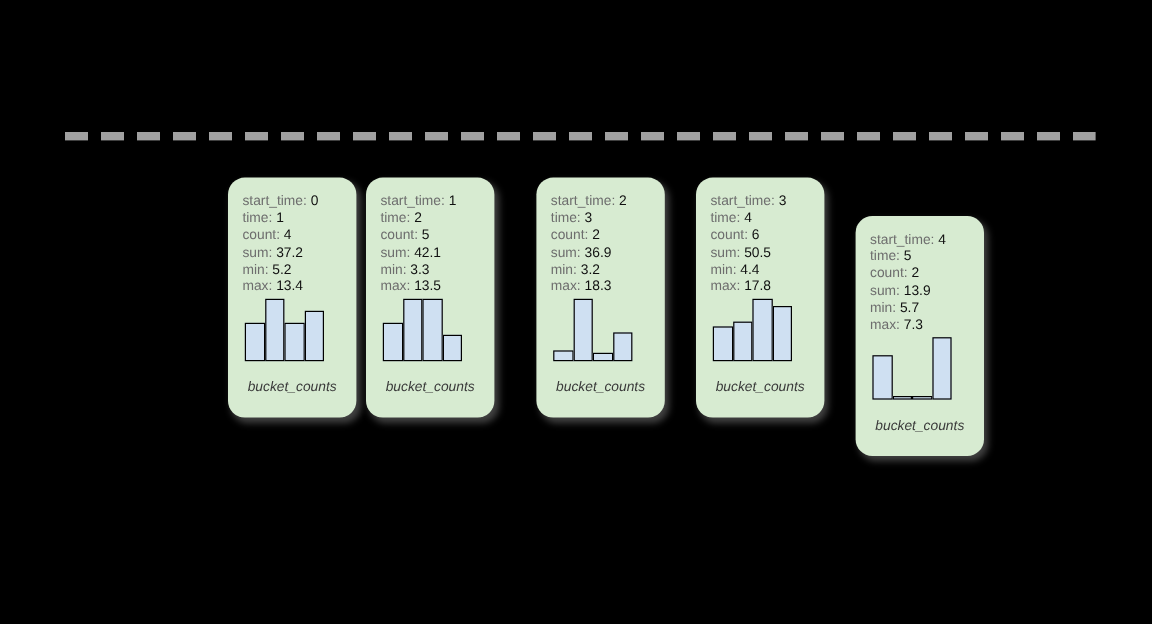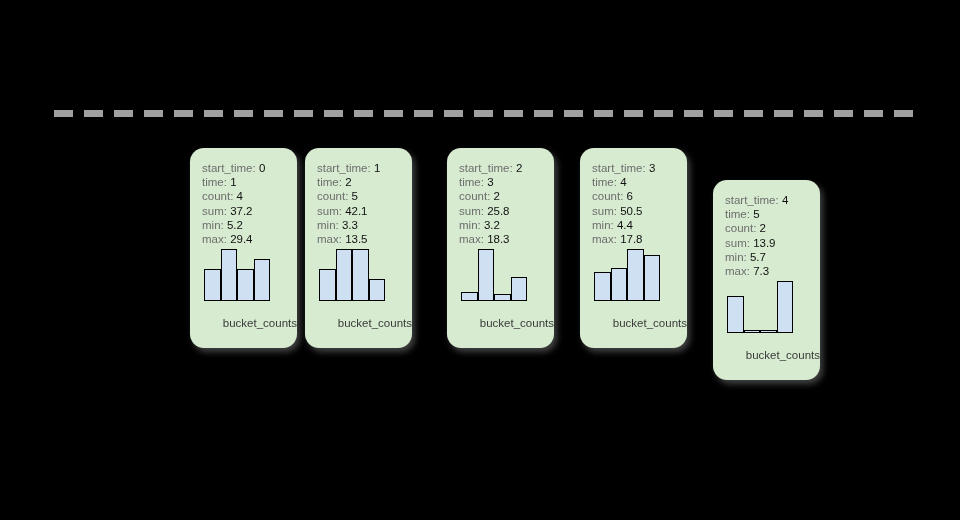--- a/index.html
+++ b/index.html
@@ -65,41 +65,42 @@
     background:#cfe0f2;
     border:1.3px solid #000;
     box-sizing:border-box;
     min-height:2px;
   }
 
   .hist-label{
     position:absolute;
     left:0; right:0;
     bottom:19px;
-    text-align:right;
+    text-align:center;
     font-size:11.5px;
     color:#3a3a3a;
+    font-style:italic;
   }
 </style>
 </head>
 <body>
 
 <div id="stage">
 
   <div class="dashed-line"></div>
 
   <div class="cards">
       <div class="card" style="left: 158px; margin-left: 32px;">
         <div class="fields">
           <div class="field"><span class="k">start_time: </span><span class="v">0</span></div>
           <div class="field"><span class="k">time: </span><span class="v">1</span></div>
           <div class="field"><span class="k">count: </span><span class="v">4</span></div>
           <div class="field"><span class="k">sum: </span><span class="v">37.2</span></div>
           <div class="field"><span class="k">min: </span><span class="v">5.2</span></div>
-          <div class="field"><span class="k">max: </span><span class="v">29.4</span></div>
+          <div class="field"><span class="k">max: </span><span class="v">13.4</span></div>
         </div>
         <div class="hist">
           <div class="bar" style="height: 32.24px;"></div>
           <div class="bar" style="height: 52px;"></div>
           <div class="bar" style="height: 32.24px;"></div>
           <div class="bar" style="height: 41.6px;"></div>
         </div>
         <div class="hist-label">bucket_counts</div>
       </div>
       <div class="card" style="left: 305px; padding-left: 16px;">
@@ -117,21 +118,21 @@
           <div class="bar" style="height: 52px;"></div>
           <div class="bar" style="height: 21.84px;"></div>
         </div>
         <div class="hist-label">bucket_counts</div>
       </div>
       <div class="card" style="left: 447px;">
         <div class="fields">
           <div class="field"><span class="k">start_time: </span><span class="v">2</span></div>
           <div class="field"><span class="k">time: </span><span class="v">3</span></div>
           <div class="field"><span class="k">count: </span><span class="v">2</span></div>
-          <div class="field"><span class="k">sum: </span><span class="v">25.8</span></div>
+          <div class="field"><span class="k">sum: </span><span class="v">36.9</span></div>
           <div class="field"><span class="k">min: </span><span class="v">3.2</span></div>
           <div class="field"><span class="k">max: </span><span class="v">18.3</span></div>
         </div>
         <div class="hist">
           <div class="bar" style="height: 8.84px;"></div>
           <div class="bar" style="height: 52px;"></div>
           <div class="bar" style="height: 7.28px;"></div>
           <div class="bar" style="height: 24.44px;"></div>
         </div>
         <div class="hist-label">bucket_counts</div>

